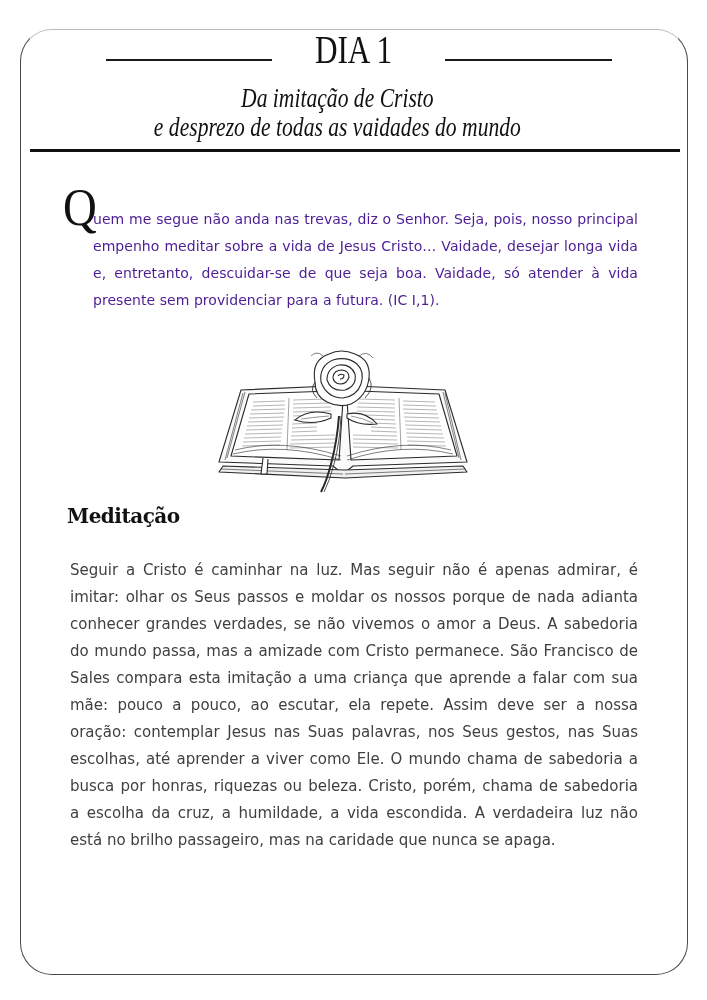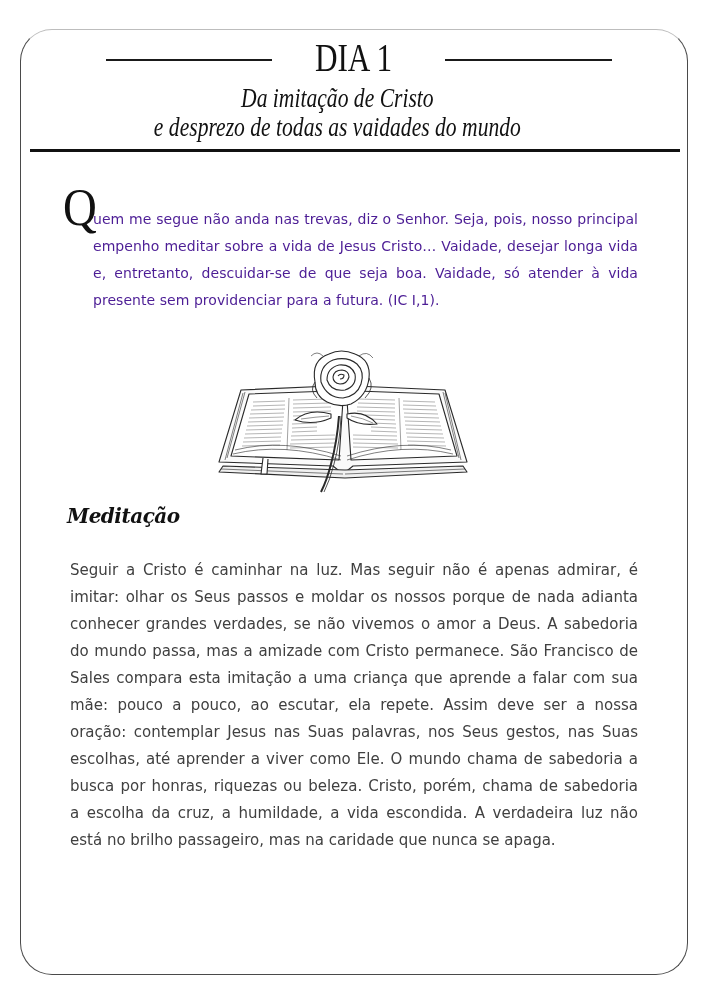--- a/index.html
+++ b/index.html
@@ -10,21 +10,21 @@
   }
   .frame {
     position: absolute; left: 20px; top: 29px; width: 668px; height: 946px;
     border: 1.3px solid #4a4a4a; border-radius: 32px; box-sizing: border-box;
     border-top-color: #bdbdbd;
   }
   .hline { position: absolute; height: 2px; background: #1a1a1a; }
   .title {
     position: absolute; left: 0; width: 707px; top: 26px; text-align: center;
     font-family: "Liberation Serif", serif; font-size: 40px; line-height: 48px;
-    color: #111; letter-spacing: 0px; margin-top: 8px;
+    color: #111; letter-spacing: 0px;
   }
   .title span { display: inline-block; transform: scaleX(0.78); transform-origin: center; }
   .subtitle {
     position: absolute; left: 0; width: 675px; text-align: center;
     font-family: "Liberation Serif", serif; font-style: italic; font-size: 27px;
     line-height: 28px; color: #111;
   }
   .subtitle span { display: inline-block; transform: scaleX(0.80); transform-origin: center; white-space: nowrap; }
   .rule { position: absolute; left: 30px; top: 149px; width: 650px; height: 3px; background: #111; }
   .dropcap {
@@ -33,21 +33,21 @@
   }
   .dropcap span { display: inline-block; transform: scaleX(0.9); transform-origin: left; }
   .quote {
     position: absolute; left: 93px; top: 206px; width: 545px;
     font-size: 14px; line-height: 27px; text-align: justify; color: #4c1d95;
     letter-spacing: 0.05px;
   }
   .illus { position: absolute; left: 213px; top: 346px; width: 260px; height: 150px; }
   .med-title {
     position: absolute; left: 67px; top: 502px;
-    font-family: "DejaVu Serif", serif; font-style: italic; font-weight: bold;
+    font-family: "DejaVu Serif", serif; font-weight: bold;
     font-size: 20px; line-height: 28px; color: #111; letter-spacing: -0.5px; text-align: center;
   }
   .med-text {
     position: absolute; left: 70px; top: 557px; width: 568px;
     font-size: 15px; line-height: 27px; text-align: justify; color: #404040;
   }
 </style>
 </head>
 <body>
 

